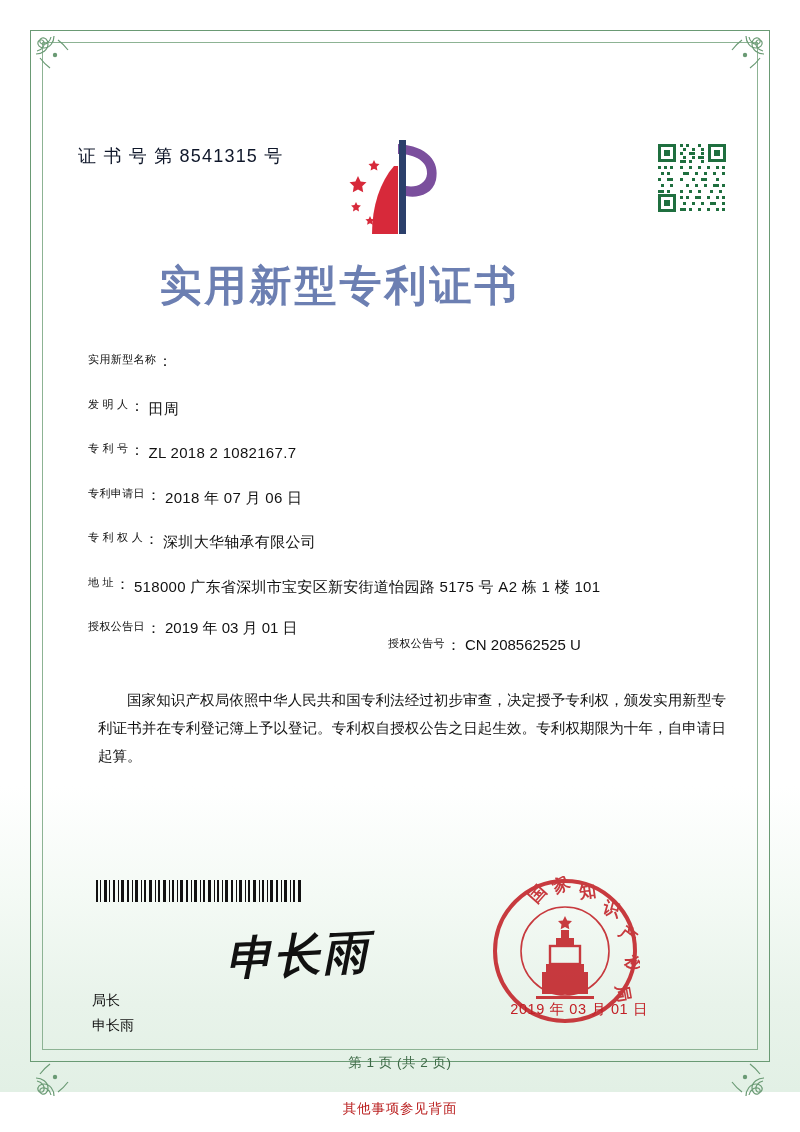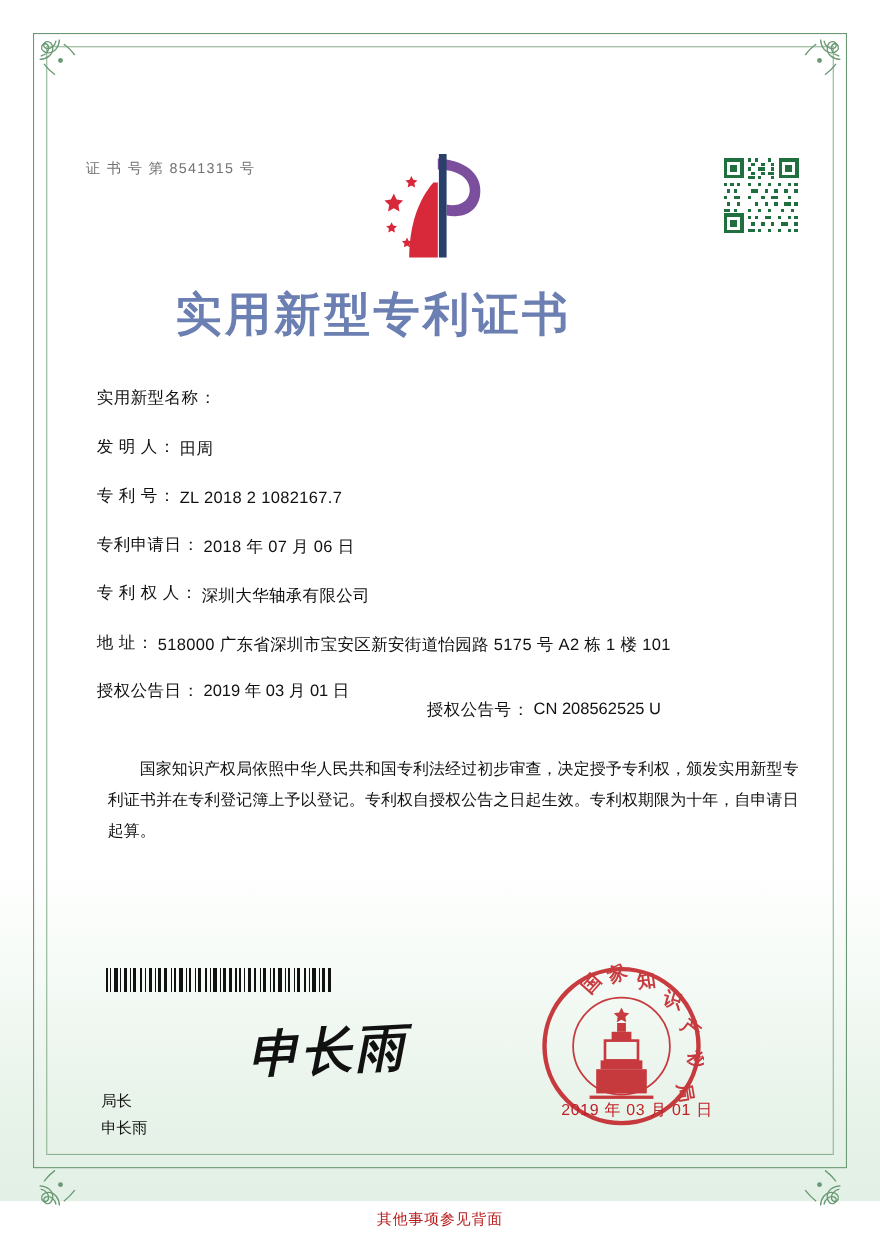--- a/index.html
+++ b/index.html
@@ -54,23 +54,23 @@
   }
   .corner svg { display: block; width: 46px; height: 46px; }
   .corner.tl { left: 34px; top: 34px; }
   .corner.tr { right: 34px; top: 34px; transform: scaleX(-1); }
   .corner.bl { left: 34px; bottom: 34px; transform: scaleY(-1); }
   .corner.br { right: 34px; bottom: 34px; transform: scale(-1,-1); }
 
   .cert-no {
     position: absolute;
     left: 78px; top: 144px;
-    font-size: 13px;
+    font-size: 18px;
     letter-spacing: 1.2px;
-    color: #737373;
+    color: #0f172a;
   }
   .logo {
     position: absolute;
     left: 336px; top: 136px;
     width: 128px; height: 104px;
   }
   .logo svg { display: block; }
   .qr {
     position: absolute;
     right: 72px; top: 142px;
@@ -99,22 +99,23 @@
     display: flex;
     align-items: flex-start;
     min-height: 24px;
     margin-bottom: 20.5px;
     font-size: 15px;
     color: #111;
   }
   .field-label {
     white-space: pre;
     flex: 0 0 auto;
-    font-size: 15px;
+    font-size: 11px;
     letter-spacing: 0.4px;
+    font-family: Liberation Serif, serif;
   }
   .field-sep { flex: 0 0 auto; padding: 0 4px 0 1px; }
   .field-value {
     flex: 1 1 auto;
     font-size: 15px;
     letter-spacing: 0.3px;
     line-height: 24px;
   }
   .field-row.split .left {
     flex: 0 0 300px;
@@ -478,14 +479,15 @@
             <path d="M75 40 l2.2 4.4 4.8 .7 -3.5 3.4 .8 4.8 -4.3-2.3 -4.3 2.3 .8-4.8 -3.5-3.4 4.8-.7 Z"></path>
           </g>
           <rect x="46" y="120" width="58" height="3" fill="#c22026"></rect>
         </g>
       </g>
     </svg>
   </div>
 
   <div class="seal-date">2019 年 03 月 01 日</div>
 
+  <div class="page-num">第 1 页 (共 2 页)</div>
   <div class="footnote">其他事项参见背面</div>
 </div>
 
 </body></html>

